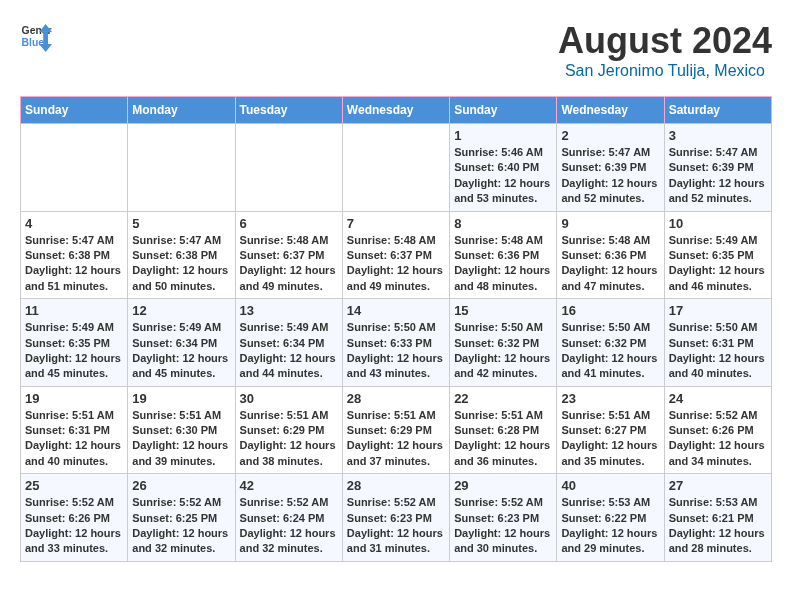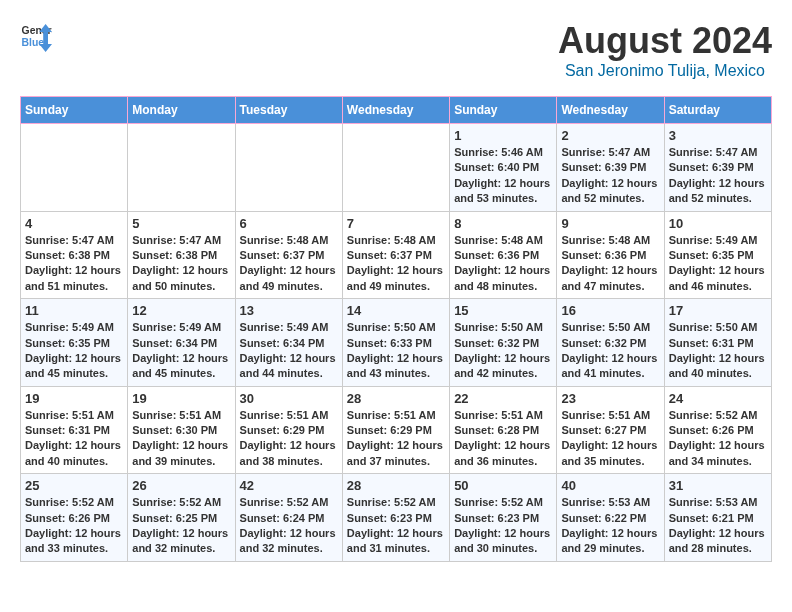--- a/index.html
+++ b/index.html
@@ -229,26 +229,26 @@
         </td>
         <td>
           <span class="day-number">42</span>
           <div class="day-info">Sunrise: 5:52 AM<br>Sunset: 6:24 PM<br>Daylight: 12 hours<br>and 32 minutes.</div>
         </td>
         <td>
           <span class="day-number">28</span>
           <div class="day-info">Sunrise: 5:52 AM<br>Sunset: 6:23 PM<br>Daylight: 12 hours<br>and 31 minutes.</div>
         </td>
         <td>
-          <span class="day-number">50</span>
+          <span class="day-number">29</span>
           <div class="day-info">Sunrise: 5:52 AM<br>Sunset: 6:23 PM<br>Daylight: 12 hours<br>and 30 minutes.</div>
         </td>
         <td>
           <span class="day-number">40</span>
           <div class="day-info">Sunrise: 5:53 AM<br>Sunset: 6:22 PM<br>Daylight: 12 hours<br>and 29 minutes.</div>
         </td>
         <td>
-          <span class="day-number">31</span>
+          <span class="day-number">27</span>
           <div class="day-info">Sunrise: 5:53 AM<br>Sunset: 6:21 PM<br>Daylight: 12 hours<br>and 28 minutes.</div>
         </td>
       </tr>
     </tbody>
 </table>
 
 </body></html>

